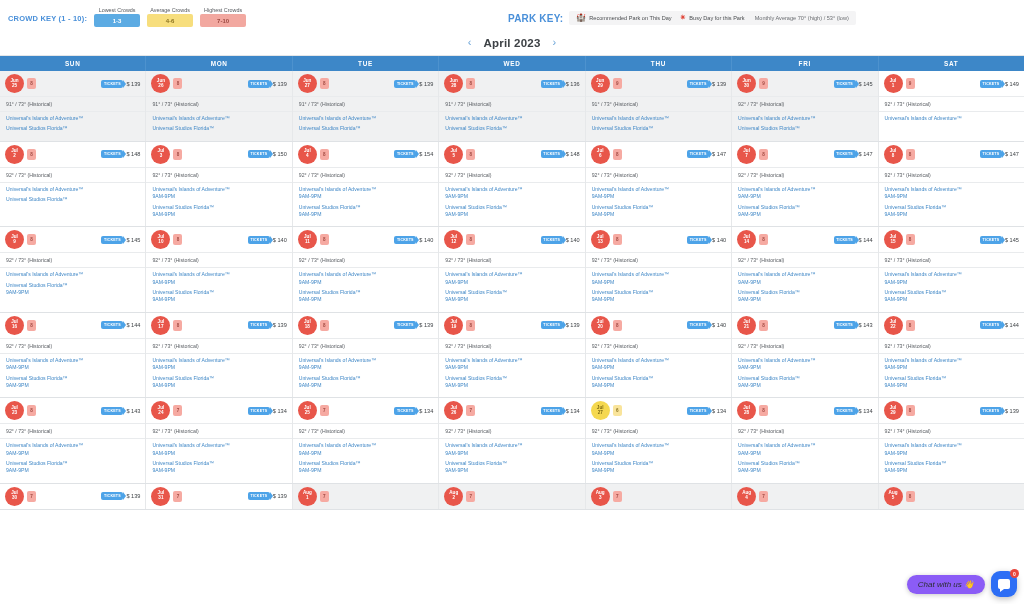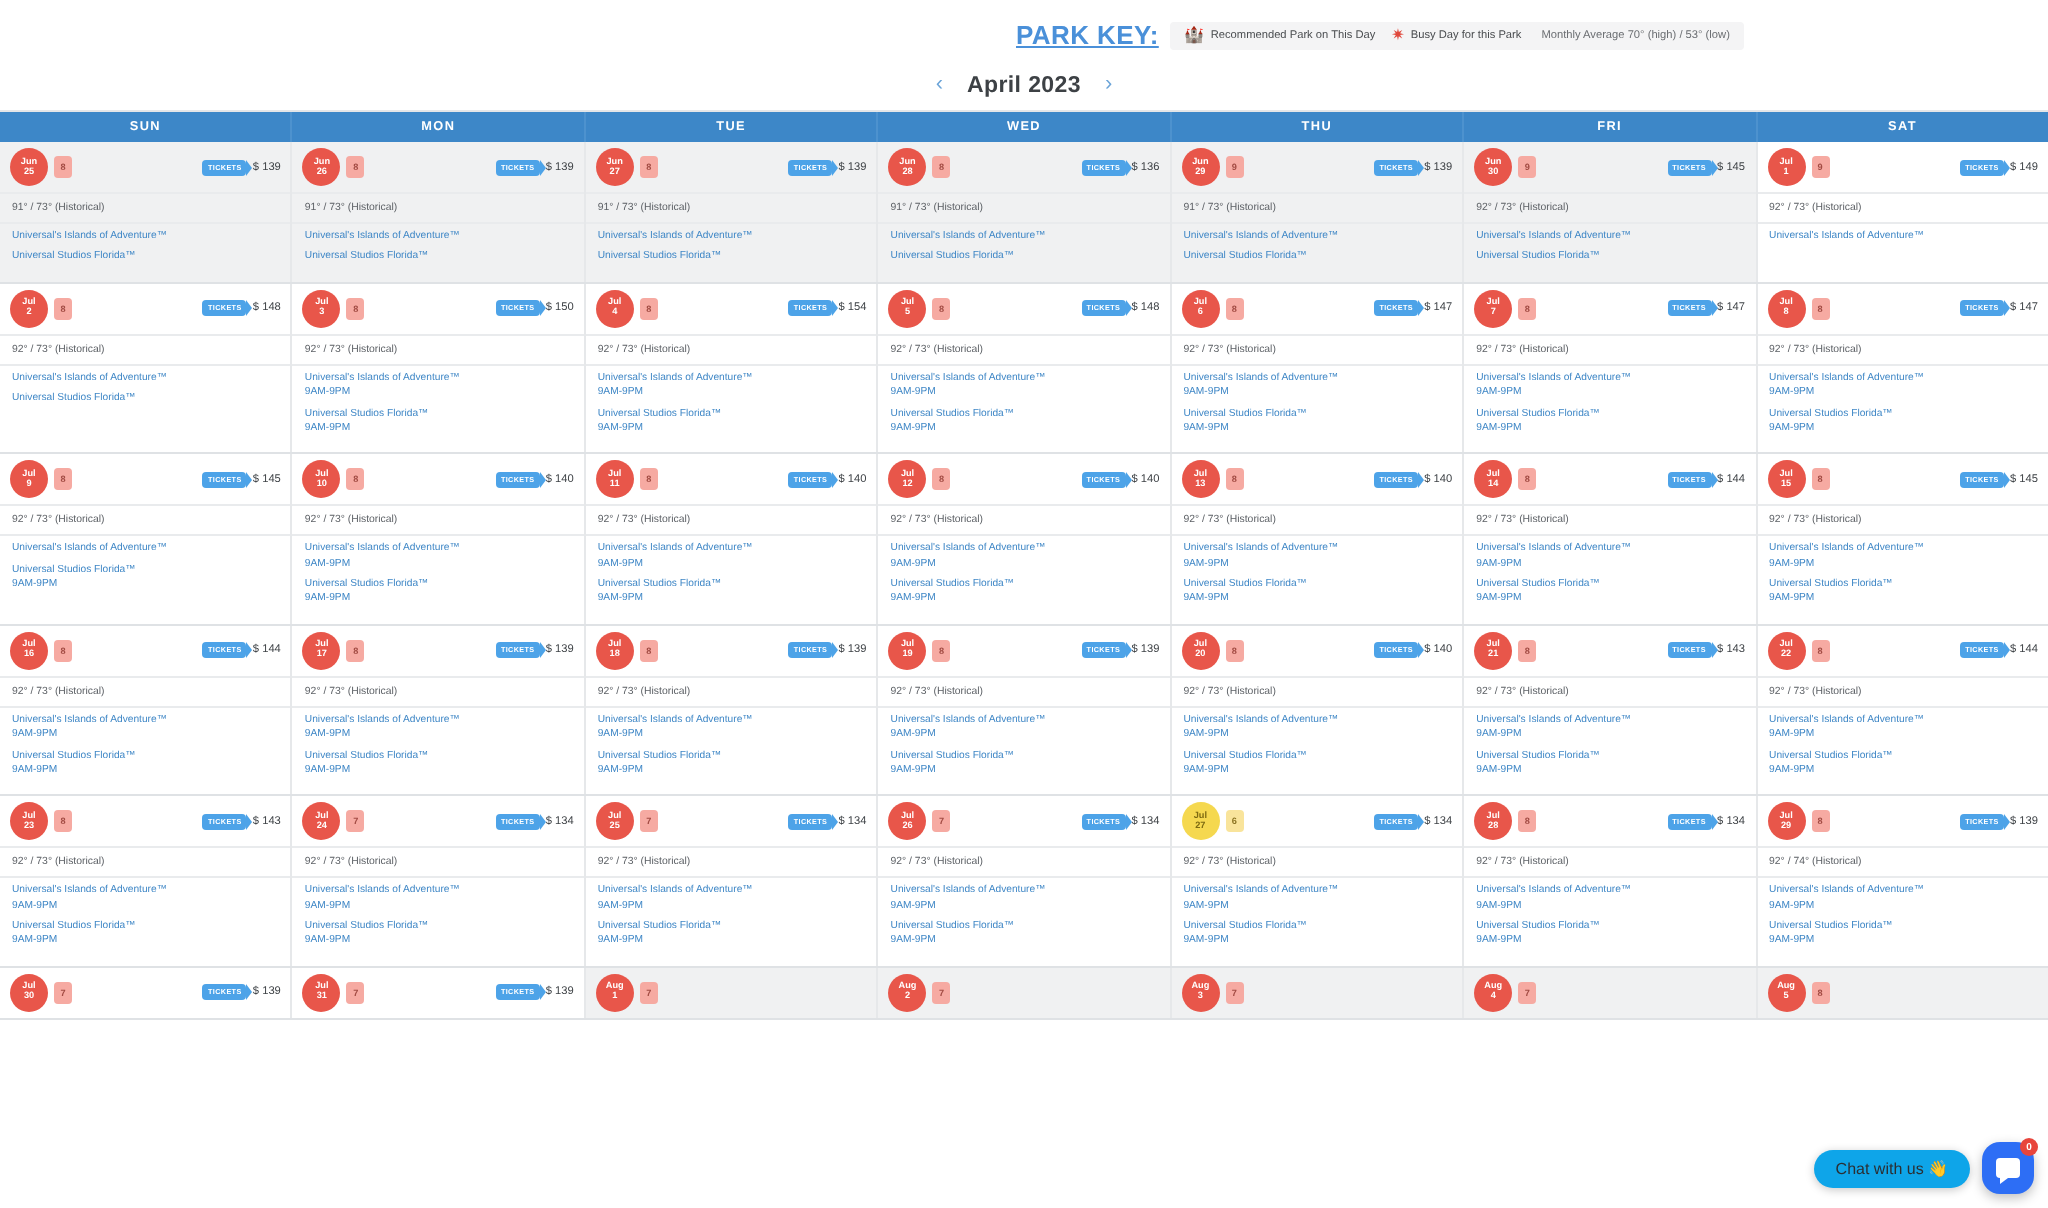--- a/index.html
+++ b/index.html
@@ -38,21 +38,21 @@
   .chip-low  { background: #5cabe3; }
   .chip-mid  { background: #f7de7d; color: #8a7220; }
   .chip-high { background: #f2a8a0; color: #9c4a42; }
 
   .park-key {
     position: absolute;
     left: 508px; bottom: 5px;
     display: flex; align-items: center; gap: 6px;
   }
   .park-key-label {
-    color: #4a90d9; font-size: 13px; font-weight: bold; letter-spacing: .2px; text-decoration: underline;
+    color: #4a90d9; font-size: 10px; font-weight: bold; letter-spacing: .2px;
   }
   .park-key-items {
     display: flex; align-items: center; gap: 8px;
     background: #f4f4f5; border-radius: 2px;
     padding: 3px 7px;
   }
   .pk-item { display: flex; align-items: center; gap: 3px; font-size: 5.6px; color: #4a4d50; white-space: nowrap; }
   .pk-ico { font-size: 8px; line-height: 1; }
   .pk-ico.rec { color: #3f7fc1; }
   .pk-ico.busy { color: #e0483c; }
@@ -172,26 +172,27 @@
   }
   .empty-pad { flex: 1 1 auto; }
 
   
   .chat {
     position: fixed; right: 7px; bottom: 7px;
     display: flex; align-items: center; gap: 6px;
     z-index: 50;
   }
   .chat-bubble {
-    background: #0ea5e9;
+    background: #8b5cf6;
     border-radius: 14px;
     box-shadow: 0 1px 5px rgba(0,0,0,.22);
     padding: 5px 11px;
     font-size: 8px; color: #2b2f33;
     white-space: nowrap;
+    font-style: italic;
   }
   .chat-btn {
     position: relative;
     width: 26px; height: 26px; border-radius: 9px;
     background: #2d6ef5;
     box-shadow: 0 2px 6px rgba(0,0,0,.25);
     display: flex; align-items: center; justify-content: center;
   }
   .chat-btn .glyph {
     width: 12px; height: 10px; border-radius: 2px; background: #fff;
@@ -209,20 +210,38 @@
     background: #e8453c; color: #fff;
     font-size: 5px; font-weight: bold;
     display: flex; align-items: center; justify-content: center;
   }
 </style>
 </head>
 <body>
 
 <div class="keybar">
 
+  <div class="crowd-key">
+    <span class="crowd-key-label">CROWD KEY (1 - 10):</span>
+
+    <div class="crowd-chip-wrap">
+      <span class="crowd-chip-cap">Lowest Crowds</span>
+      <span class="crowd-chip chip-low">1-3</span>
+    </div>
+
+    <div class="crowd-chip-wrap">
+      <span class="crowd-chip-cap">Average Crowds</span>
+      <span class="crowd-chip chip-mid">4-6</span>
+    </div>
+
+    <div class="crowd-chip-wrap">
+      <span class="crowd-chip-cap">Highest Crowds</span>
+      <span class="crowd-chip chip-high">7-10</span>
+    </div>
+  </div>
 
   <div class="park-key">
     <span class="park-key-label">PARK KEY:</span>
     <div class="park-key-items">
       <span class="pk-item">
         <span class="pk-ico rec">🏰</span>
         <span>Recommended Park on This Day</span>
       </span>
       <span class="pk-item">
         <span class="pk-ico busy">✷</span>

